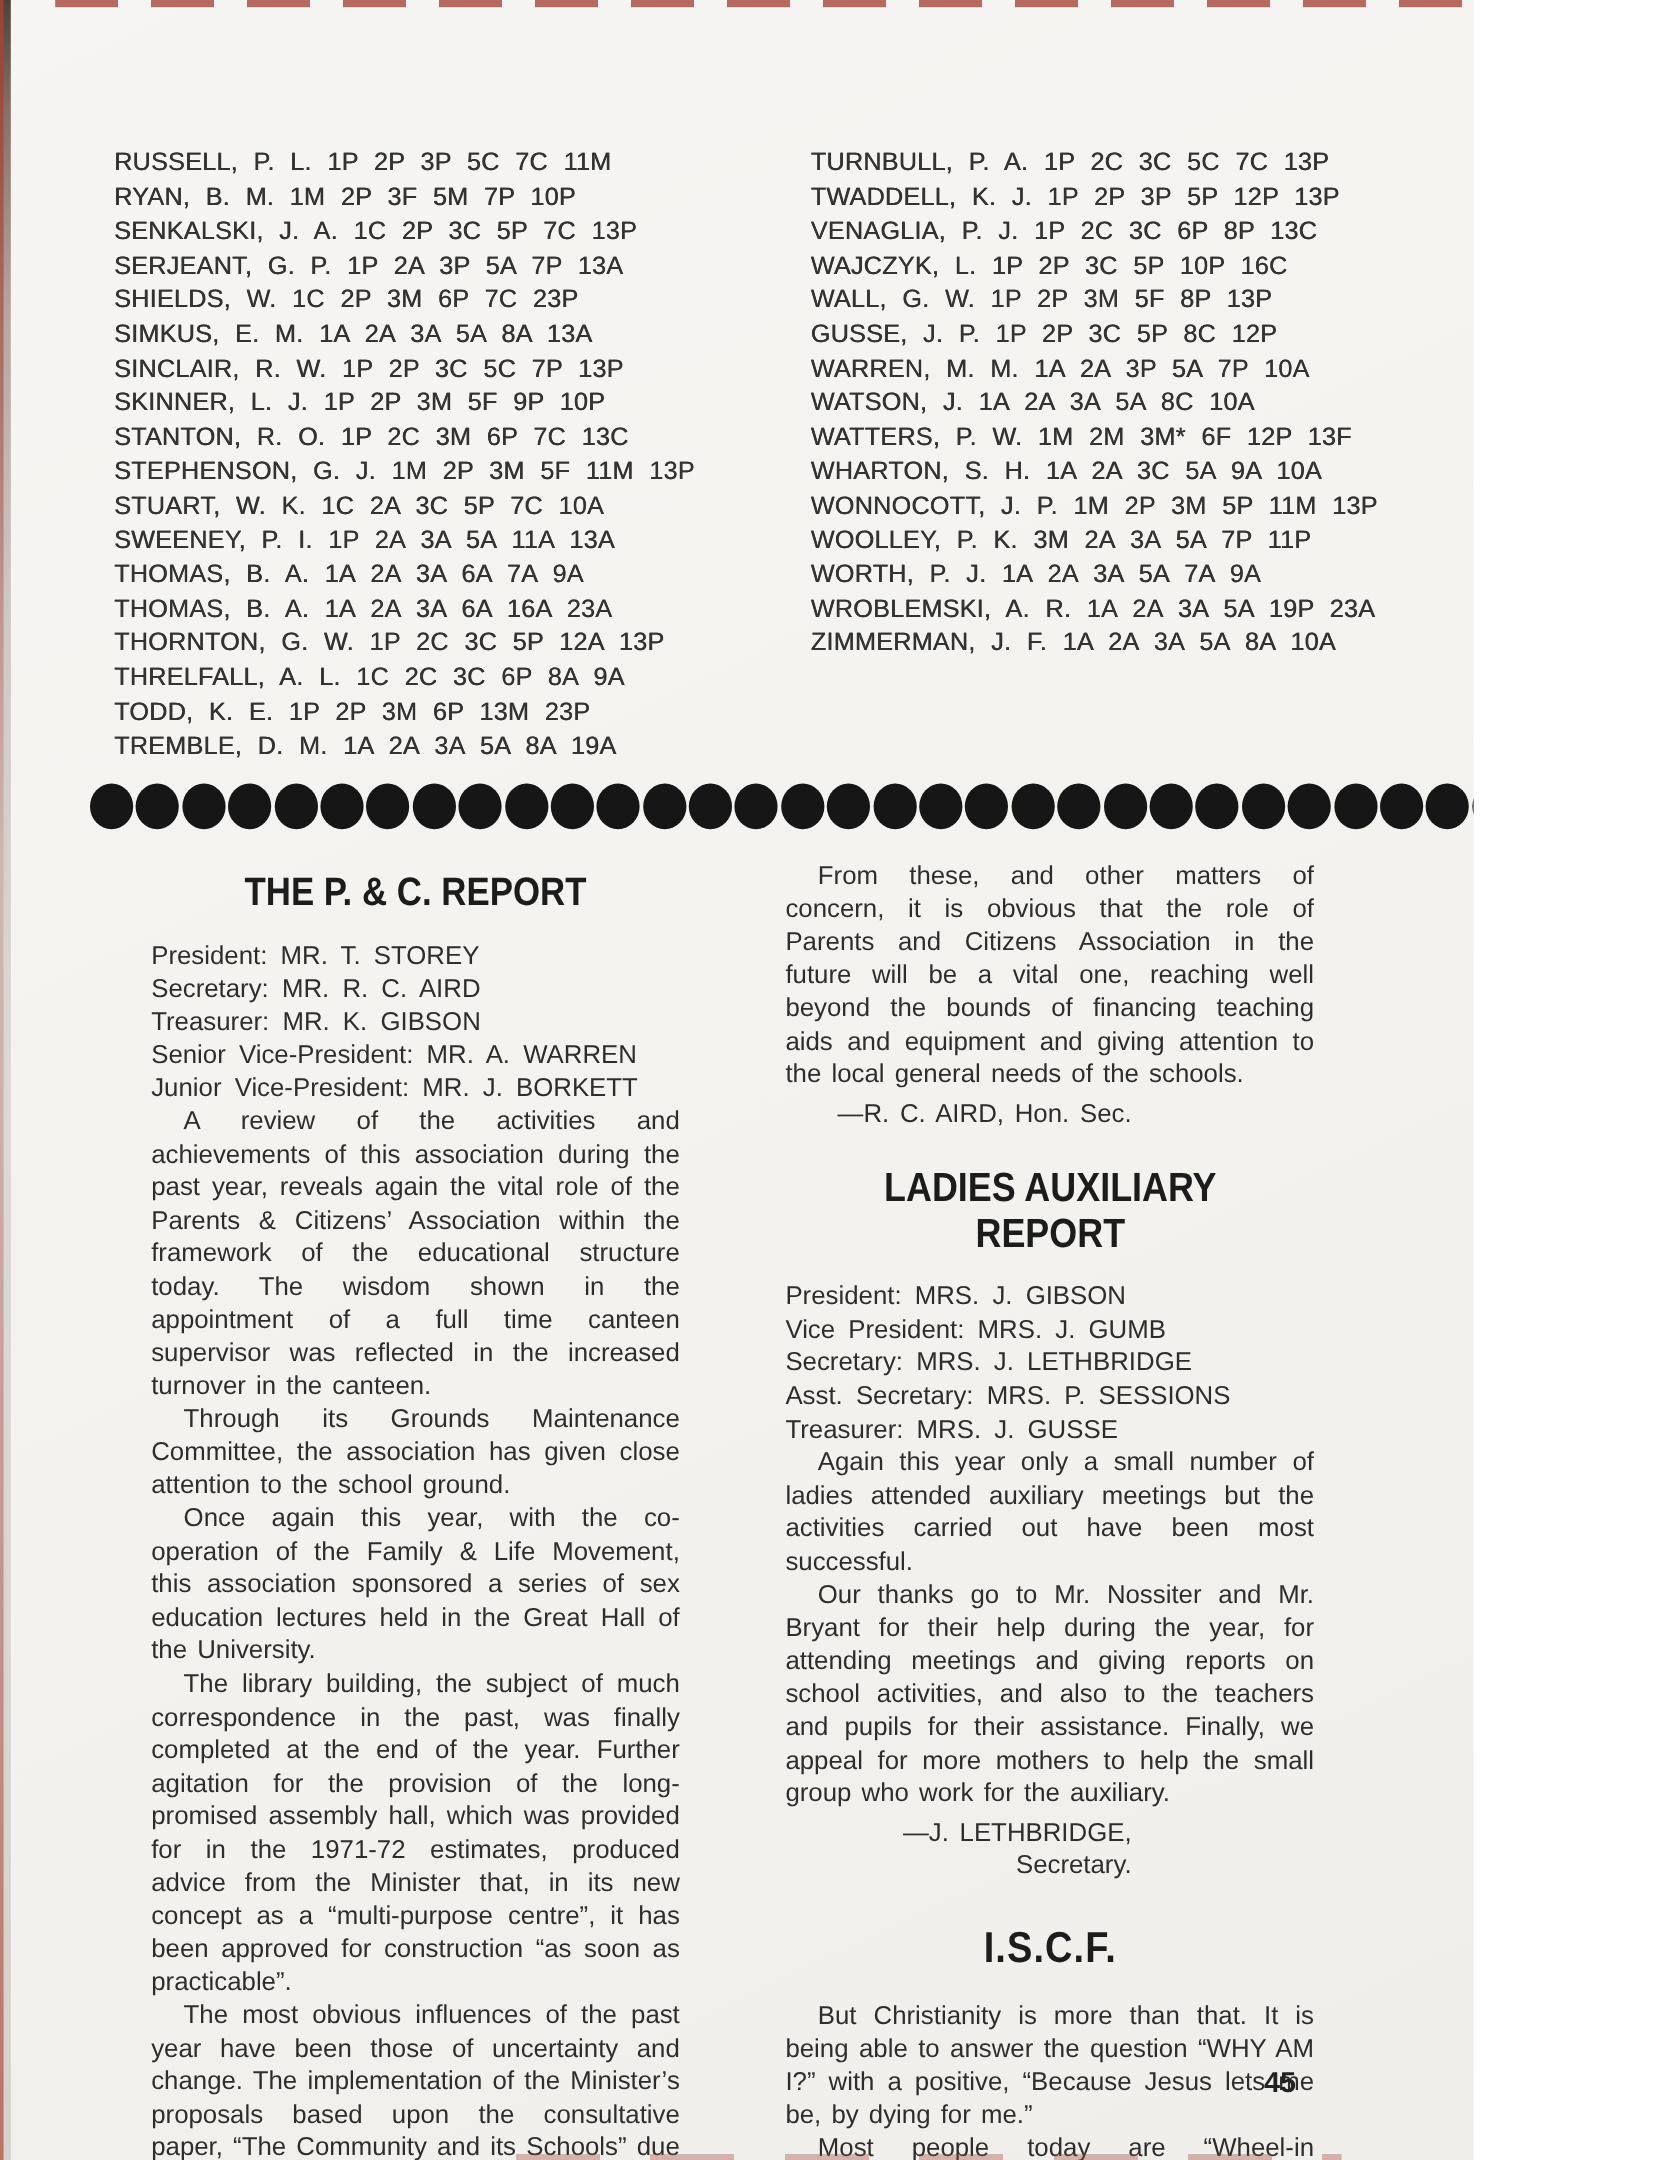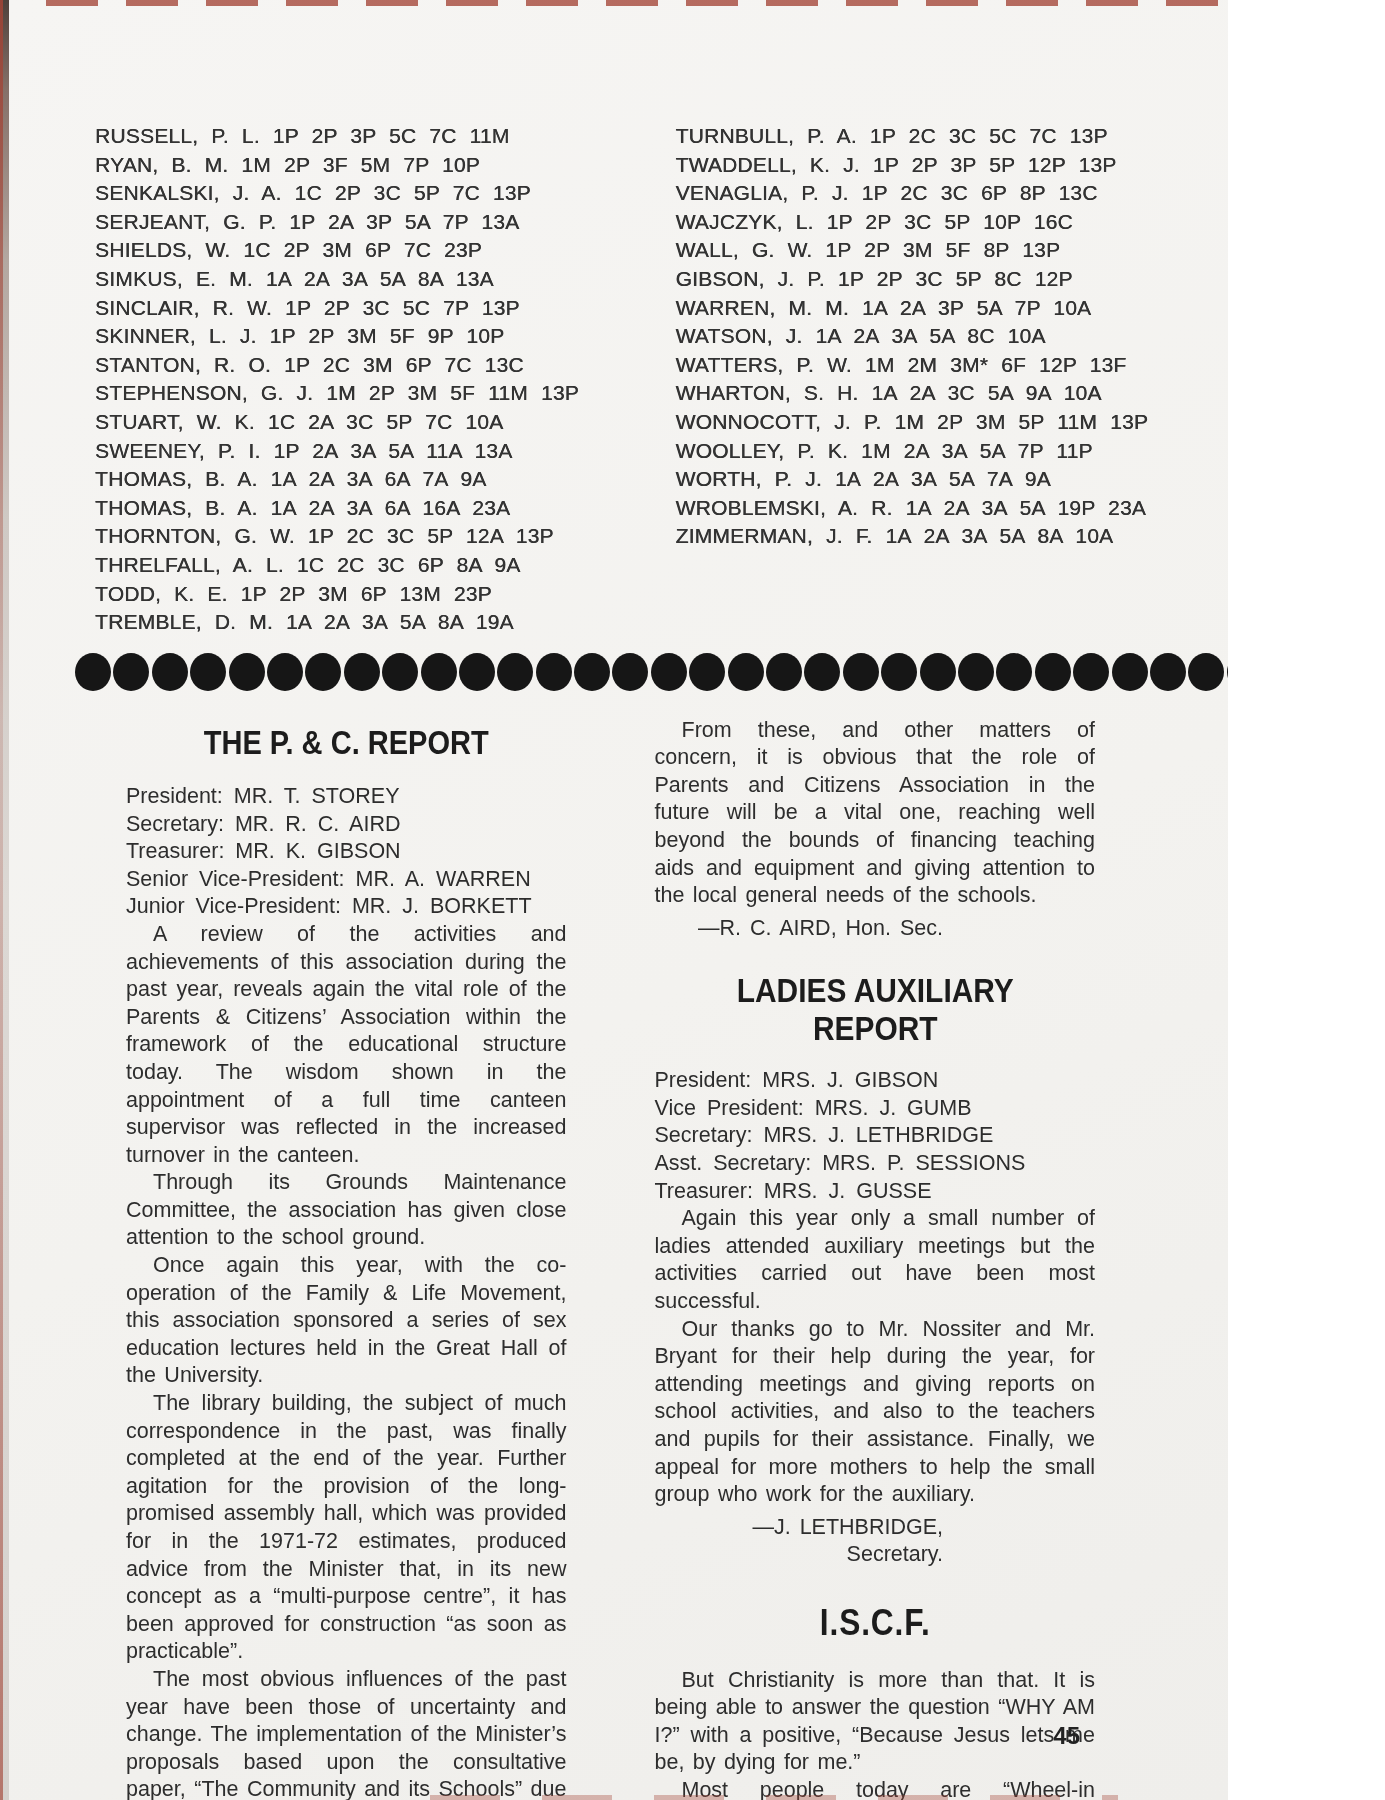--- a/index.html
+++ b/index.html
@@ -96,34 +96,34 @@
 
         <div class="result-row"><span>TWADDELL, K. J.</span> <span>1P 2P 3P 5P 12P 13P</span></div>
 
         <div class="result-row"><span>VENAGLIA, P. J.</span> <span>1P 2C 3C 6P 8P 13C</span></div>
 
         <div class="result-row"><span>WAJCZYK, L.</span> <span>1P 2P 3C 5P 10P 16C</span></div>
 
         <div class="result-row"><span>WALL, G. W.</span> <span>1P 2P 3M 5F 8P 13P</span></div>
 
 
-        <div class="result-row"><span>GIBSON, J. P.</span> <span>1P 2P 3C 5P 8C 12P</span></div>
+        <div class="result-row"><span>GUSSE, J. P.</span> <span>1P 2P 3C 5P 8C 12P</span></div>
 
         <div class="result-row"><span>WARREN, M. M.</span> <span>1A 2A 3P 5A 7P 10A</span></div>
 
         <div class="result-row"><span>WATSON, J.</span> <span>1A 2A 3A 5A 8C 10A</span></div>
 
         <div class="result-row"><span>WATTERS, P. W.</span> <span>1M 2M 3M* 6F 12P 13F</span></div>
 
 
         <div class="result-row"><span>WHARTON, S. H.</span> <span>1A 2A 3C 5A 9A 10A</span></div>
 
         <div class="result-row"><span>WONNOCOTT, J. P.</span> <span>1M 2P 3M 5P 11M 13P</span></div>
 
-        <div class="result-row"><span>WOOLLEY, P. K.</span> <span>1M 2A 3A 5A 7P 11P</span></div>
+        <div class="result-row"><span>WOOLLEY, P. K.</span> <span>3M 2A 3A 5A 7P 11P</span></div>
 
         <div class="result-row"><span>WORTH, P. J.</span> <span>1A 2A 3A 5A 7A 9A</span></div>
 
         <div class="result-row"><span>WROBLEMSKI, A. R.</span> <span>1A 2A 3A 5A 19P 23A</span></div>
 
         <div class="result-row"><span>ZIMMERMAN, J. F.</span> <span>1A 2A 3A 5A 8A 10A</span></div>
       </div>
   </section>
 
   <div class="dots-row">

